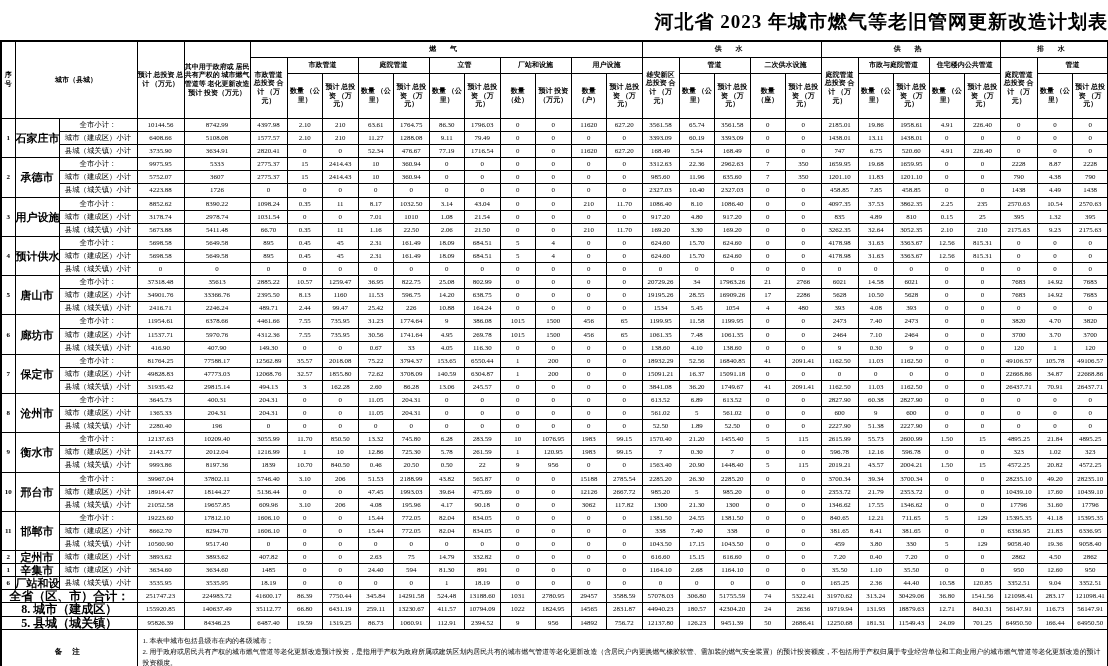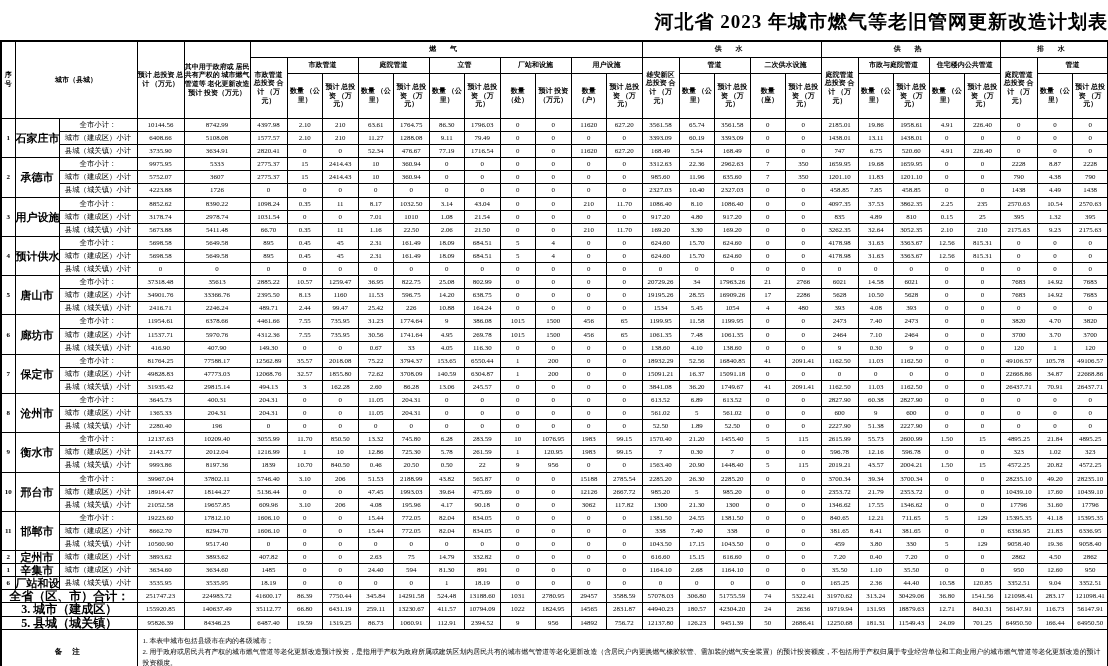--- a/index.html
+++ b/index.html
@@ -1209,21 +1209,21 @@
         <td>31970.62</td>
         <td>313.24</td>
         <td>30429.06</td>
         <td>36.80</td>
         <td>1541.56</td>
         <td>121098.41</td>
         <td>283.17</td>
         <td>121098.41</td>
       </tr>
       <tr>
-        <td colspan="3" class="total-label">3. 城市（建成区）</td>
+        <td colspan="3" class="total-label">8. 城市（建成区）</td>
         <td>155920.85</td>
         <td>140637.49</td>
         <td>35112.77</td>
         <td>66.80</td>
         <td>6431.19</td>
         <td>259.11</td>
         <td>13230.67</td>
         <td>411.57</td>
         <td>10794.09</td>
         <td>1022</td>

